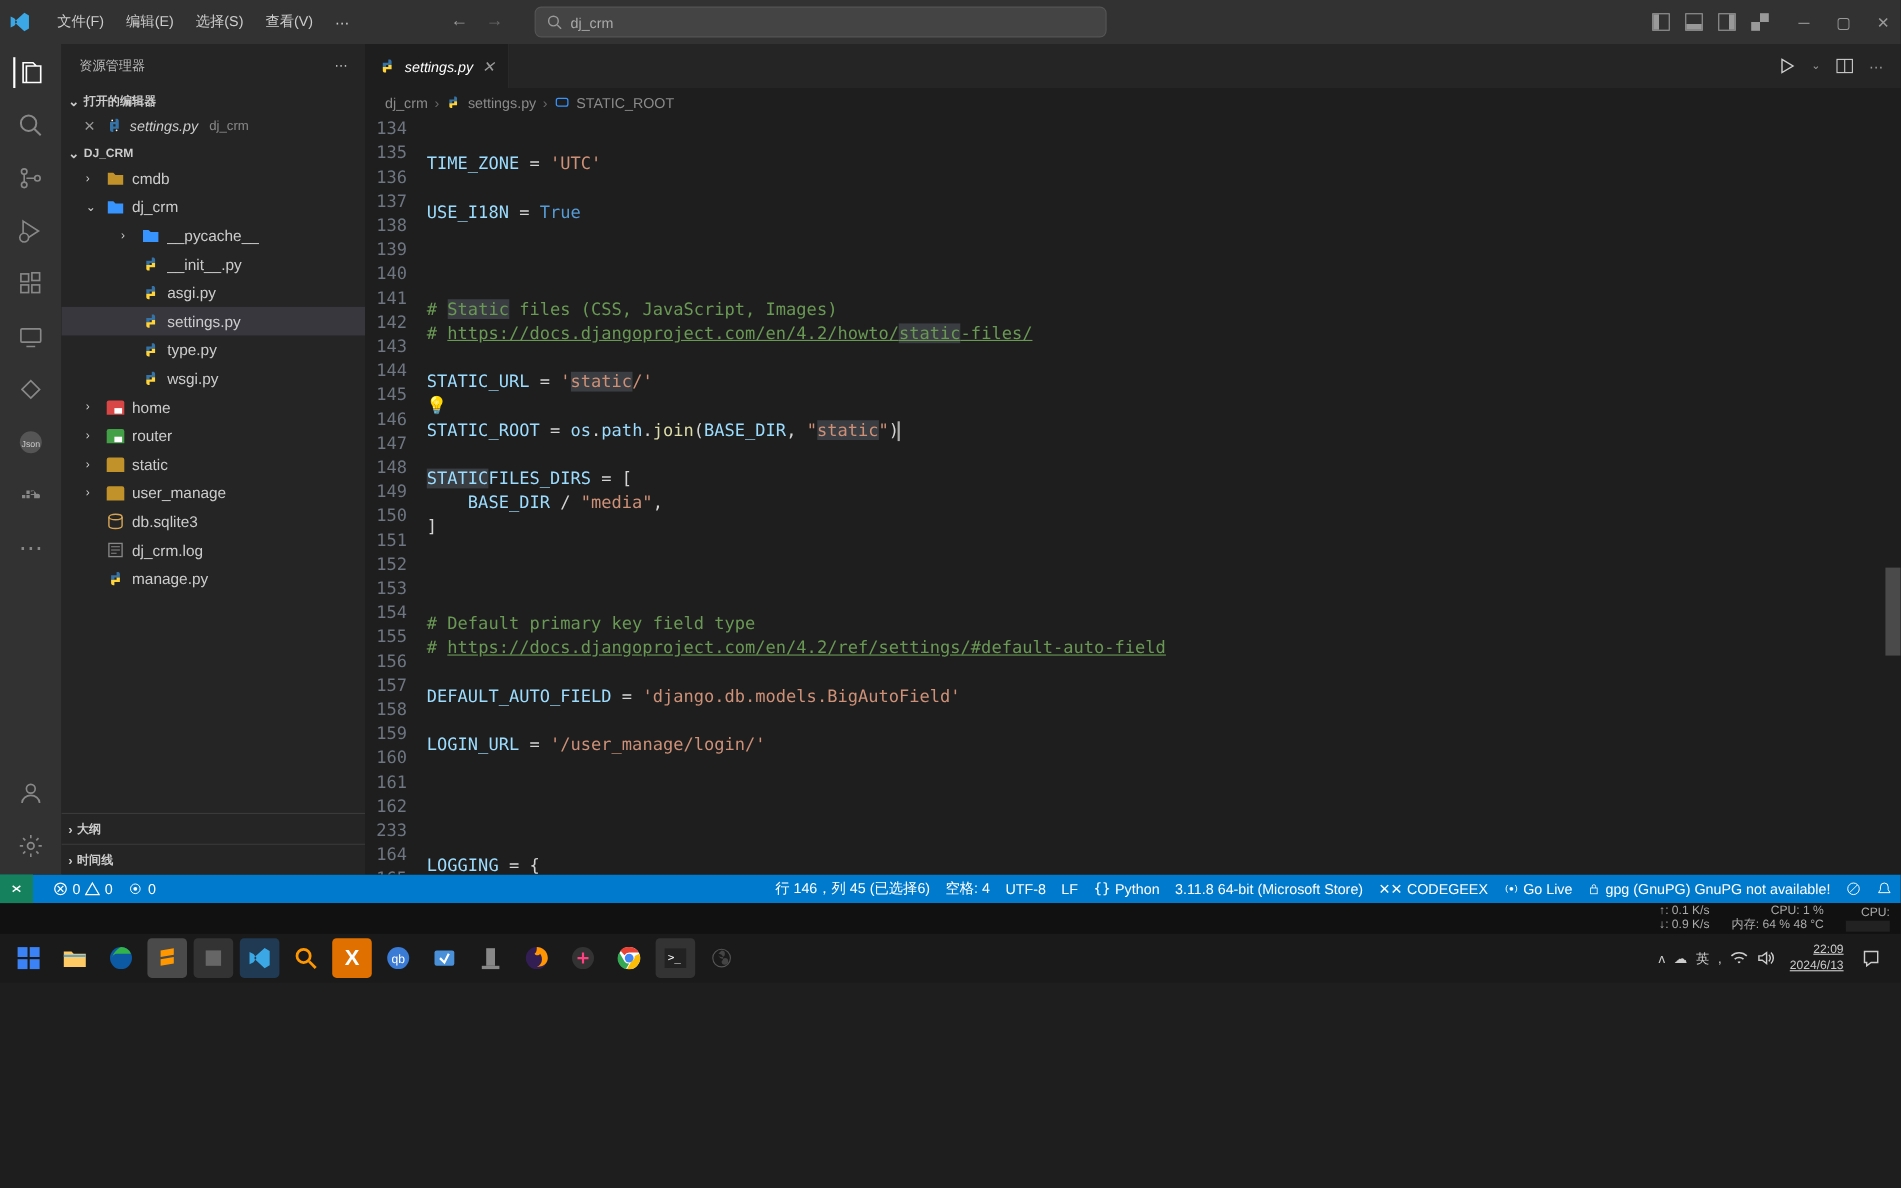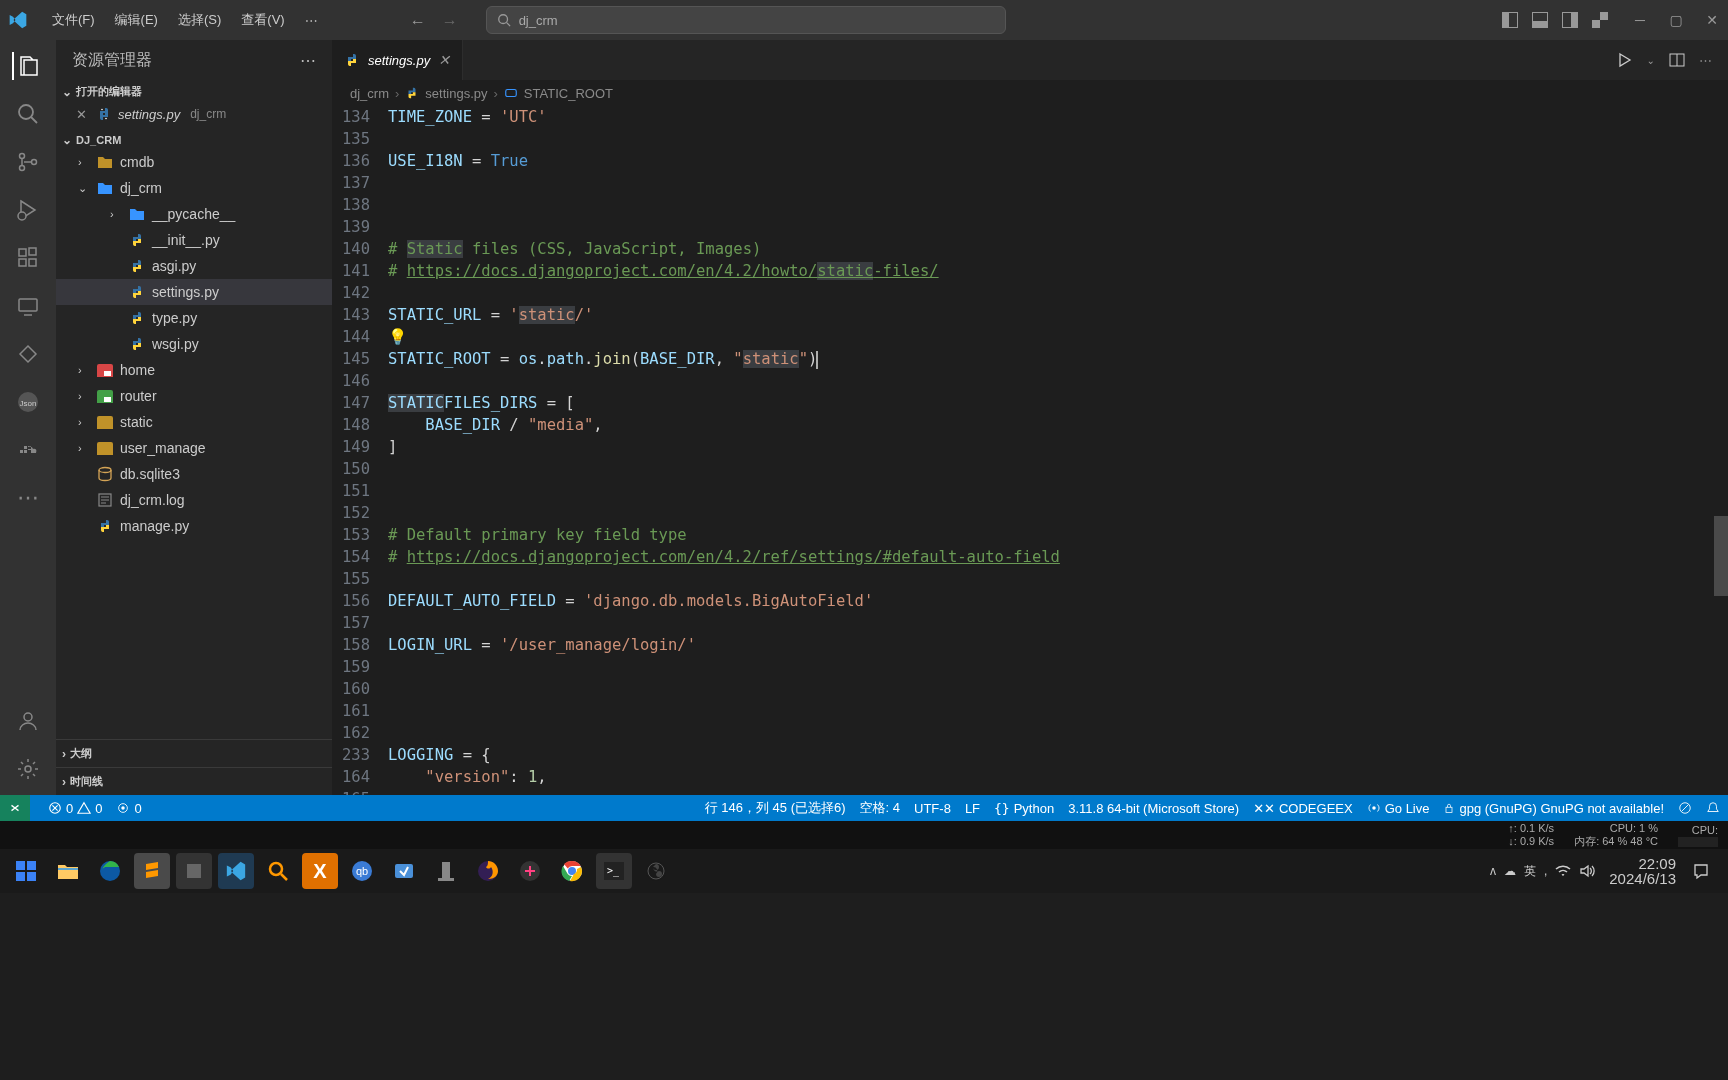--- a/index.html
+++ b/index.html
@@ -24,21 +24,21 @@
 .main { display: flex; height: 755px; }
 
 
 .activitybar { width: 56px; background: #323232; display: flex; flex-direction: column; align-items: center; padding-top: 12px; gap: 20px; }
 .activitybar .ab-icon { width: 28px; height: 28px; color: #888; display: flex; align-items: center; justify-content: center; font-size: 22px; }
 .activitybar .ab-icon.active { color: #fff; border-left: 2px solid #fff; margin-left: -2px; padding-left: 2px; width: 30px; }
 .activitybar .ab-spacer { flex: 1; }
 
 
 .sidebar { width: 276px; background: #252525; display: flex; flex-direction: column; }
-.sidebar-header { height: 40px; display: flex; align-items: center; padding: 0 16px; color: #bbb; font-size: 16px; justify-content: space-between; }
+.sidebar-header { height: 40px; display: flex; align-items: center; padding: 0 16px; color: #bbb; font-size: 12px; justify-content: space-between; }
 .sidebar-section { padding: 2px 0; }
 .sidebar-section-hdr { display: flex; align-items: center; padding: 2px 6px; color: #ccc; font-weight: 600; font-size: 11px; gap: 4px; }
 .sidebar-section-hdr .chev { font-size: 12px; }
 .tree { font-size: 14px; }
 .tree-row { display: flex; align-items: center; height: 26px; padding-left: 16px; gap: 6px; color: #ccc; }
 .tree-row.selected { background: #37373d; }
 .tree-row .chev { width: 12px; font-size: 11px; color: #ccc; }
 .tree-row .ficon { width: 18px; height: 18px; display: flex; align-items: center; justify-content: center; font-size: 12px; }
 .yellow-folder { background: #c09229; width: 16px; height: 13px; border-radius: 2px 2px 0 0; }
 .red-folder { background: #d84646; width: 16px; height: 13px; border-radius: 2px 2px 0 0; position: relative; }
@@ -55,21 +55,21 @@
 .editor { flex: 1; background: #1e1e1e; display: flex; flex-direction: column; position: relative; }
 .tabs { height: 40px; background: #252525; display: flex; align-items: stretch; }
 .tab { display: flex; align-items: center; padding: 0 12px; gap: 8px; background: #1e1e1e; border-right: 1px solid #2d2d2d; font-style: italic; color: #fff; }
 .tab .close-x { color: #999; font-size: 14px; }
 .tabs-right { margin-left: auto; display: flex; align-items: center; gap: 14px; padding-right: 16px; color: #999; }
 .breadcrumb { height: 26px; display: flex; align-items: center; padding-left: 18px; gap: 6px; color: #8a8a8a; font-size: 13px; }
 .breadcrumb .chev { color: #666; }
 .code-area { flex: 1; display: flex; font-family: Consolas, monospace; font-size: 15.5px; line-height: 22px; overflow: hidden; position: relative; }
 .gutter { width: 56px; text-align: right; color: #6e7681; padding-right: 18px; padding-top: 0px; user-select: none; }
 .gutter div { height: 22px; }
-.code { flex: 1; padding-top: 0px; position: relative; }
+.code { flex: 1; padding-top: 0px; position: relative; margin-top: 32px; }
 .code .line { height: 22px; white-space: pre; }
 .tok-var { color: #9cdcfe; }
 .tok-op { color: #d4d4d4; }
 .tok-str { color: #ce9178; }
 .tok-const { color: #569cd6; }
 .tok-num { color: #b5cea8; }
 .tok-comment { color: #6a9955; }
 .tok-func { color: #dcdcaa; }
 .tok-prop { color: #9cdcfe; }
 .hl { background: #3a3d41; }
@@ -86,21 +86,21 @@
 .statusbar .sb-spacer { flex: 1; }
 .statusbar .remote { background: #16825d; padding: 0 8px; height: 100%; display: flex; align-items: center; margin-left: -8px; margin-right: 4px; }
 
 
 .taskbar-info { height: 28px; background: #111; color: #aaa; font-size: 11px; display: flex; align-items: center; justify-content: flex-end; padding-right: 10px; gap: 20px; }
 .taskbar-info .col { display: flex; flex-direction: column; line-height: 13px; align-items: flex-end; }
 .taskbar { height: 44px; background: #1a1a1a; display: flex; align-items: center; padding: 0 8px; gap: 6px; }
 .taskbar .tb-icon { width: 36px; height: 36px; display: flex; align-items: center; justify-content: center; border-radius: 4px; font-size: 20px; }
 .taskbar .tb-spacer { flex: 1; }
 .taskbar .tray { display: flex; align-items: center; gap: 8px; color: #ccc; font-size: 12px; }
-.taskbar .clock { display: flex; flex-direction: column; align-items: flex-end; line-height: 15px; font-size: 15px; color: #ccc; margin-left: 8px; }
+.taskbar .clock { display: flex; flex-direction: column; align-items: flex-end; line-height: 15px; font-size: 11px; color: #ccc; margin-left: 8px; text-decoration: underline; }
 
 svg { display: block; }
 </style>
 </head>
 <body>
 
 <div class="titlebar">
   <svg class="vscode-icon" viewBox="0 0 24 24">
       <path fill="#3ba7e4" d="M17 2l5 3v14l-5 3-10-9v-2l10-9zM6 8L2 6v12l4-2 3-4-3-4z"></path>
     </svg>

